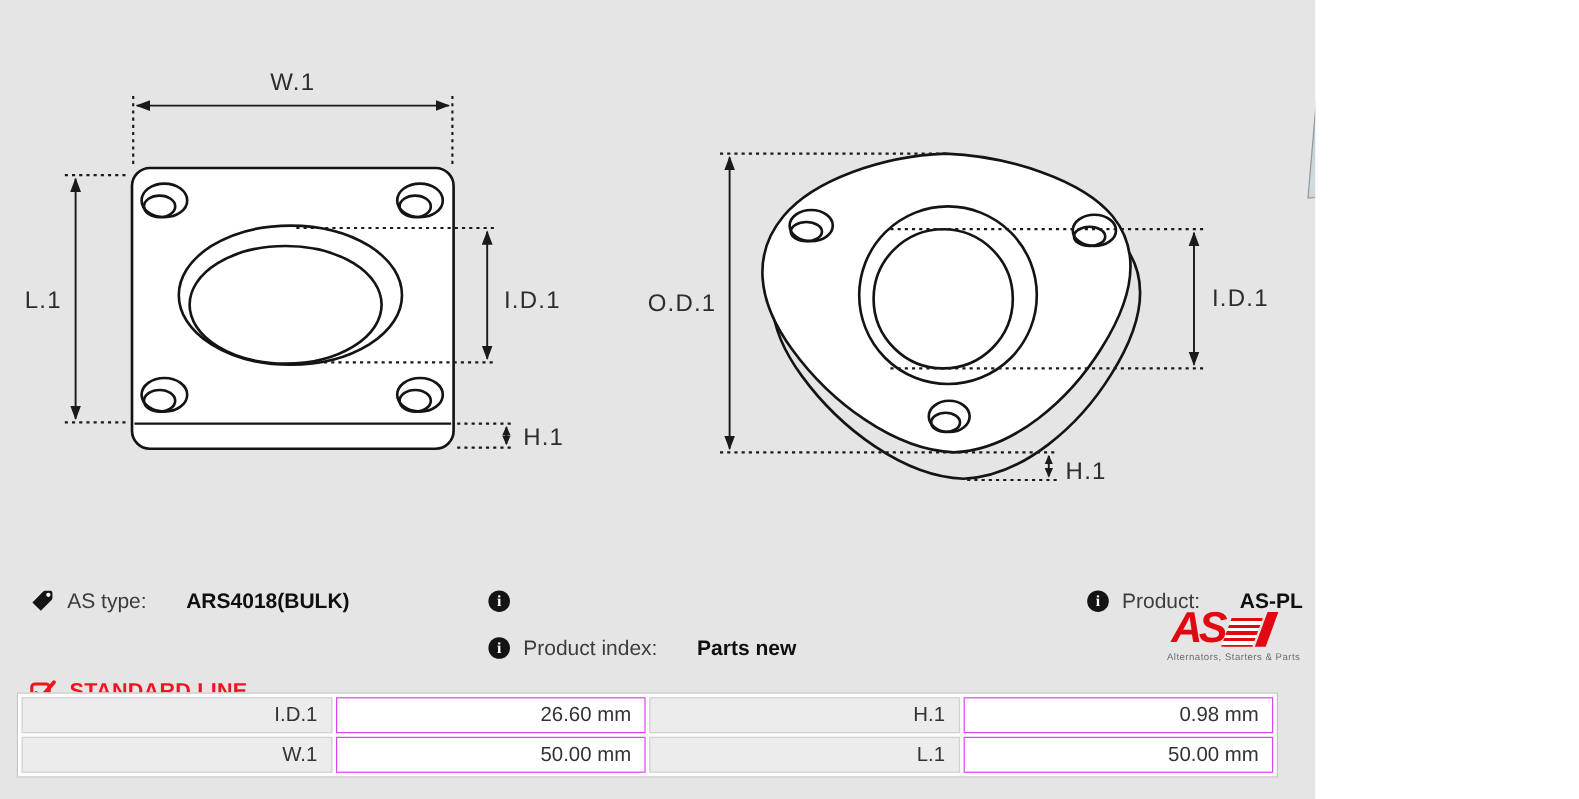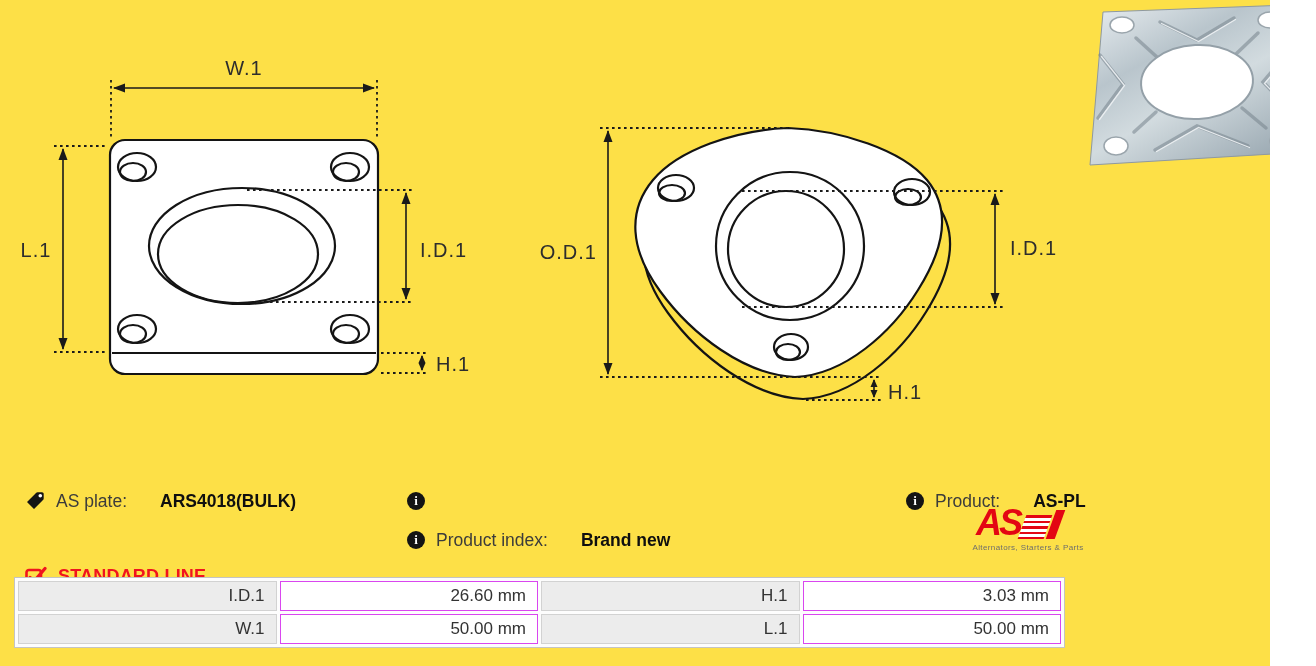--- a/index.html
+++ b/index.html
@@ -1,18 +1,18 @@
 <!DOCTYPE html>
 <html><head>
 <meta charset="utf-8">
 <style>
   * { margin:0; padding:0; box-sizing:border-box; }
   html,body { background:#fff; }
   .page {
-    position:relative; width:1270px; height:666px; background:#fde047;
+    position:relative; width:1096px; height:666px; background:#e5e5e5;
     font-family:"Liberation Sans", sans-serif; overflow:hidden;
   }
   svg text.dim-label {
     font-family:"Liberation Sans", sans-serif;
     font-size:20px; fill:#2d2d2d; letter-spacing:1px;
   }
   
   .info-item {
     position:absolute; display:flex; align-items:center; gap:11px;
     font-size:17.5px; color:#3c3c3b; white-space:nowrap; height:24px;
@@ -174,40 +174,40 @@
       </g>
     </g>
   </svg>
 
   
   <div class="info-item" style="left:25px; top:489px;">
     <svg width="20" height="20" viewBox="0 0 20 20">
       <path d="M2,11 L11,2 C11.4,1.6 12,1.3 12.6,1.3 L17,1.3 C18,1.3 18.7,2 18.7,3 L18.7,7.4 C18.7,8 18.4,8.6 18,9 L9,18 Z" fill="#141414"></path>
       <circle cx="15.3" cy="4.7" r="1.8" fill="#ffffff"></circle>
     </svg>
-    <span>AS plate:</span>
+    <span>AS type:</span>
     <span class="val">ARS4018(BULK)</span>
   </div>
 
   <div class="info-item" style="left:25px; top:528px;margin-top:36px;">
     <svg width="22" height="20" viewBox="0 0 22 20">
       <rect x="1.5" y="4" width="14.5" height="14.5" rx="2.5" fill="none" stroke="#f0141e" stroke-width="2.6"></rect>
       <path d="M5,11.5 L9,15.3 L20,2.5" fill="none" stroke="#f0141e" stroke-width="3.2" stroke-linecap="round" stroke-linejoin="round"></path>
     </svg>
     <span class="standard-line">STANDARD LINE</span>
   </div>
 
   <div class="info-item" style="left:407px; top:489px;">
     <span class="info-icon">i</span>
   </div>
 
   <div class="info-item" style="left:407px; top:528px;">
     <span class="info-icon">i</span>
     <span>Product index:</span>
-    <span class="val">Brand new</span>
+    <span class="val">Parts new</span>
   </div>
 
   <div class="info-item" style="left:906px; top:489px;">
     <span class="info-icon">i</span>
     <span>Product:</span>
     <span class="val">AS-PL</span>
   </div>
 
   
   <div class="brand-logo">
@@ -219,21 +219,21 @@
     <div class="logo-tagline">Alternators, Starters &amp; Parts</div>
   </div>
 
   
   <table class="spec-table">
     <tbody>
       <tr>
         <td class="cell-label">I.D.1</td>
         <td class="cell-value">26.60 mm</td>
         <td class="cell-label">H.1</td>
-        <td class="cell-value">3.03 mm</td>
+        <td class="cell-value">0.98 mm</td>
       </tr>
       <tr>
         <td class="cell-label">W.1</td>
         <td class="cell-value">50.00 mm</td>
         <td class="cell-label">L.1</td>
         <td class="cell-value">50.00 mm</td>
       </tr>
     </tbody>
   </table>
 

